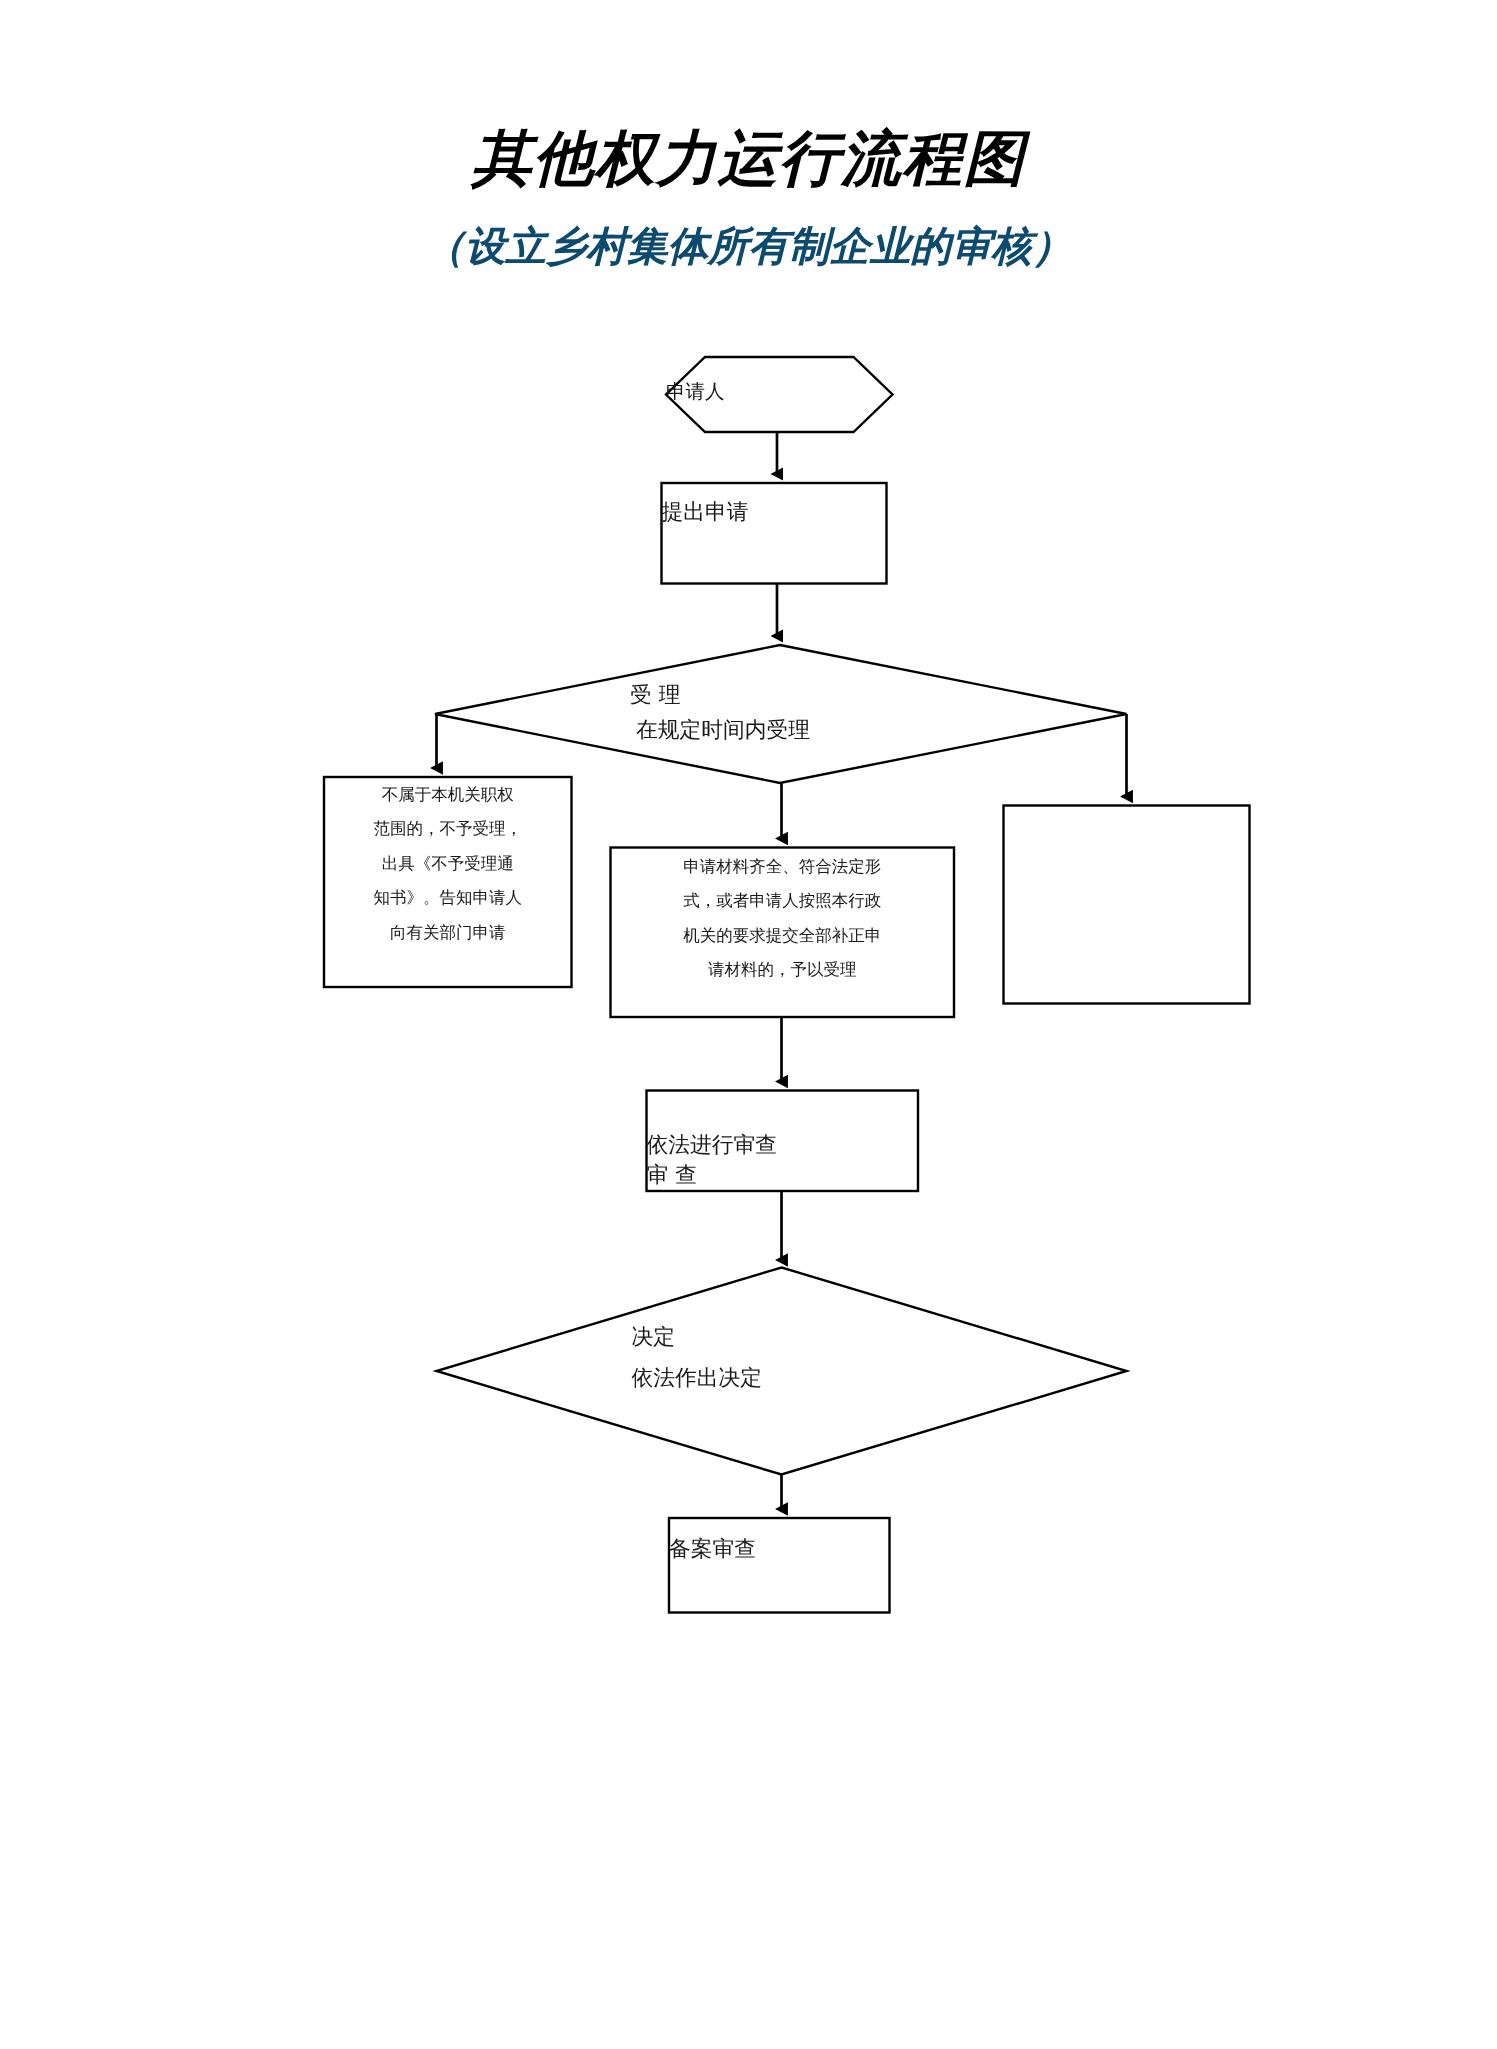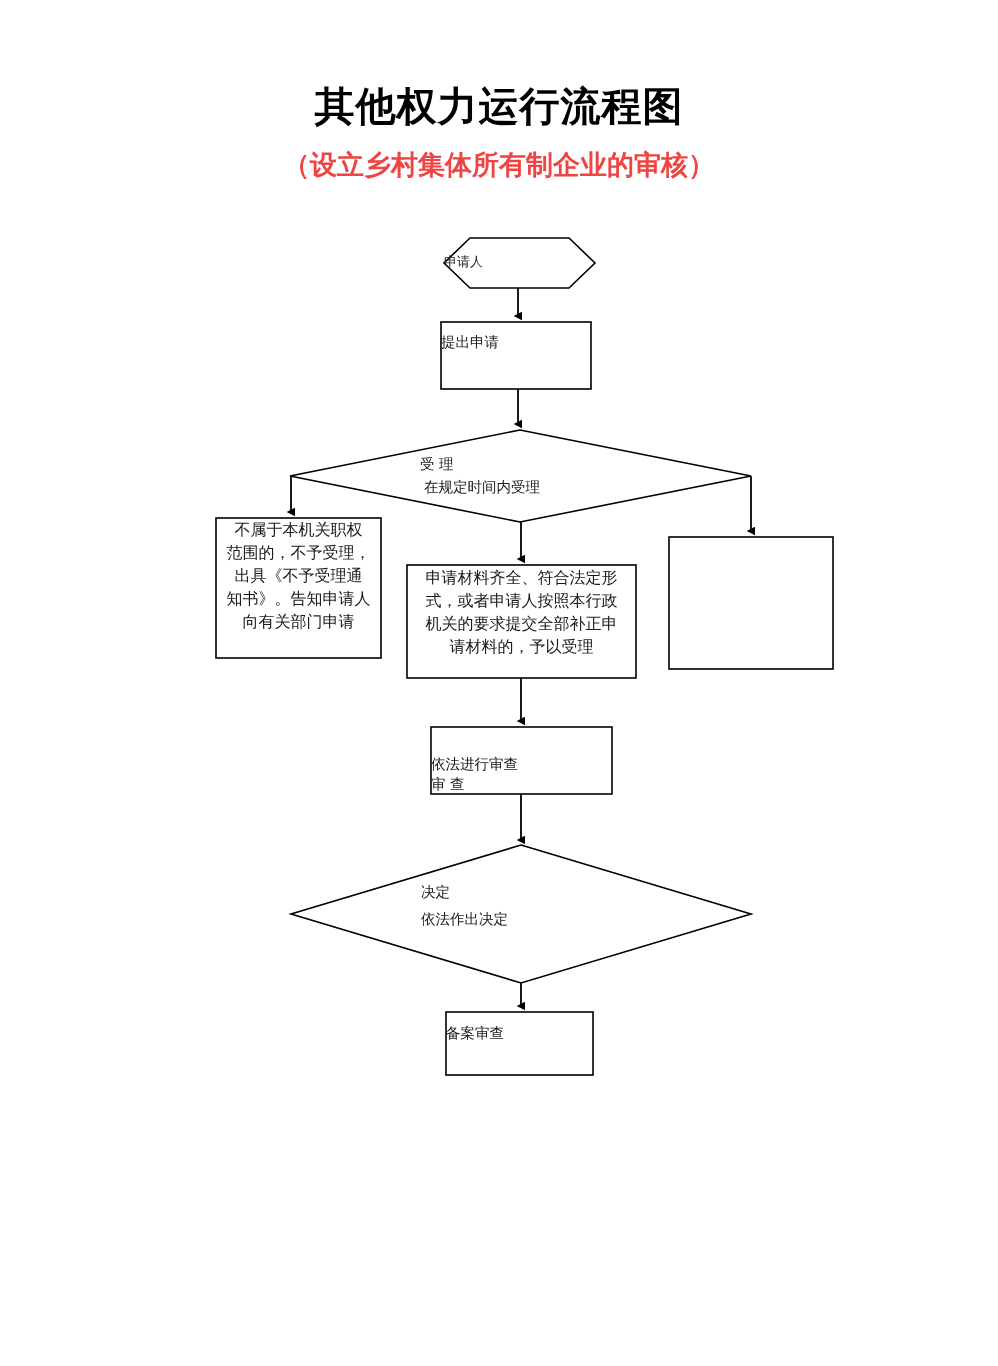--- a/index.html
+++ b/index.html
@@ -25,58 +25,59 @@
     top: 0;
     width: 998px;
     height: 1366px;
   }
   .title-block {
     position: absolute;
     left: 0;
     top: 82px;
     width: 998px;
     text-align: center;
+    font-style: italic;
   }
   .doc-title {
     font-family: "DejaVu Sans", "Liberation Sans", sans-serif;
     font-size: 40px;
     font-weight: 700;
     letter-spacing: 1px;
     line-height: 48px;
     color: #000;
     margin: 0;
   }
   .doc-subtitle {
     font-family: "DejaVu Sans", "Liberation Sans", sans-serif;
     font-size: 27px;
     font-weight: 700;
     line-height: 34px;
     letter-spacing: 0px;
-    color: #ef4444;
+    color: #0c4a6e;
     margin: 18px 0 0 0;
   }
   
   .node-text {
     position: absolute;
     font-family: "DejaVu Serif", "Liberation Serif", serif;
     color: #1a1a1a;
     text-align: left;
     line-height: 23px;
     white-space: pre-line;
   }
   .t-hex {
     font-size: 13px;
     line-height: 16px;
   }
   .t-box-sm {
     font-size: 14.5px;
     line-height: 18px;
   }
   .t-para {
-    font-size: 16px;
+    font-size: 11px;
     line-height: 23px;
     text-align: center;
   }
   .t-diamond {
     font-size: 14.5px;
     line-height: 23px;
   }
   .t-left {
     text-align: center;
   }

